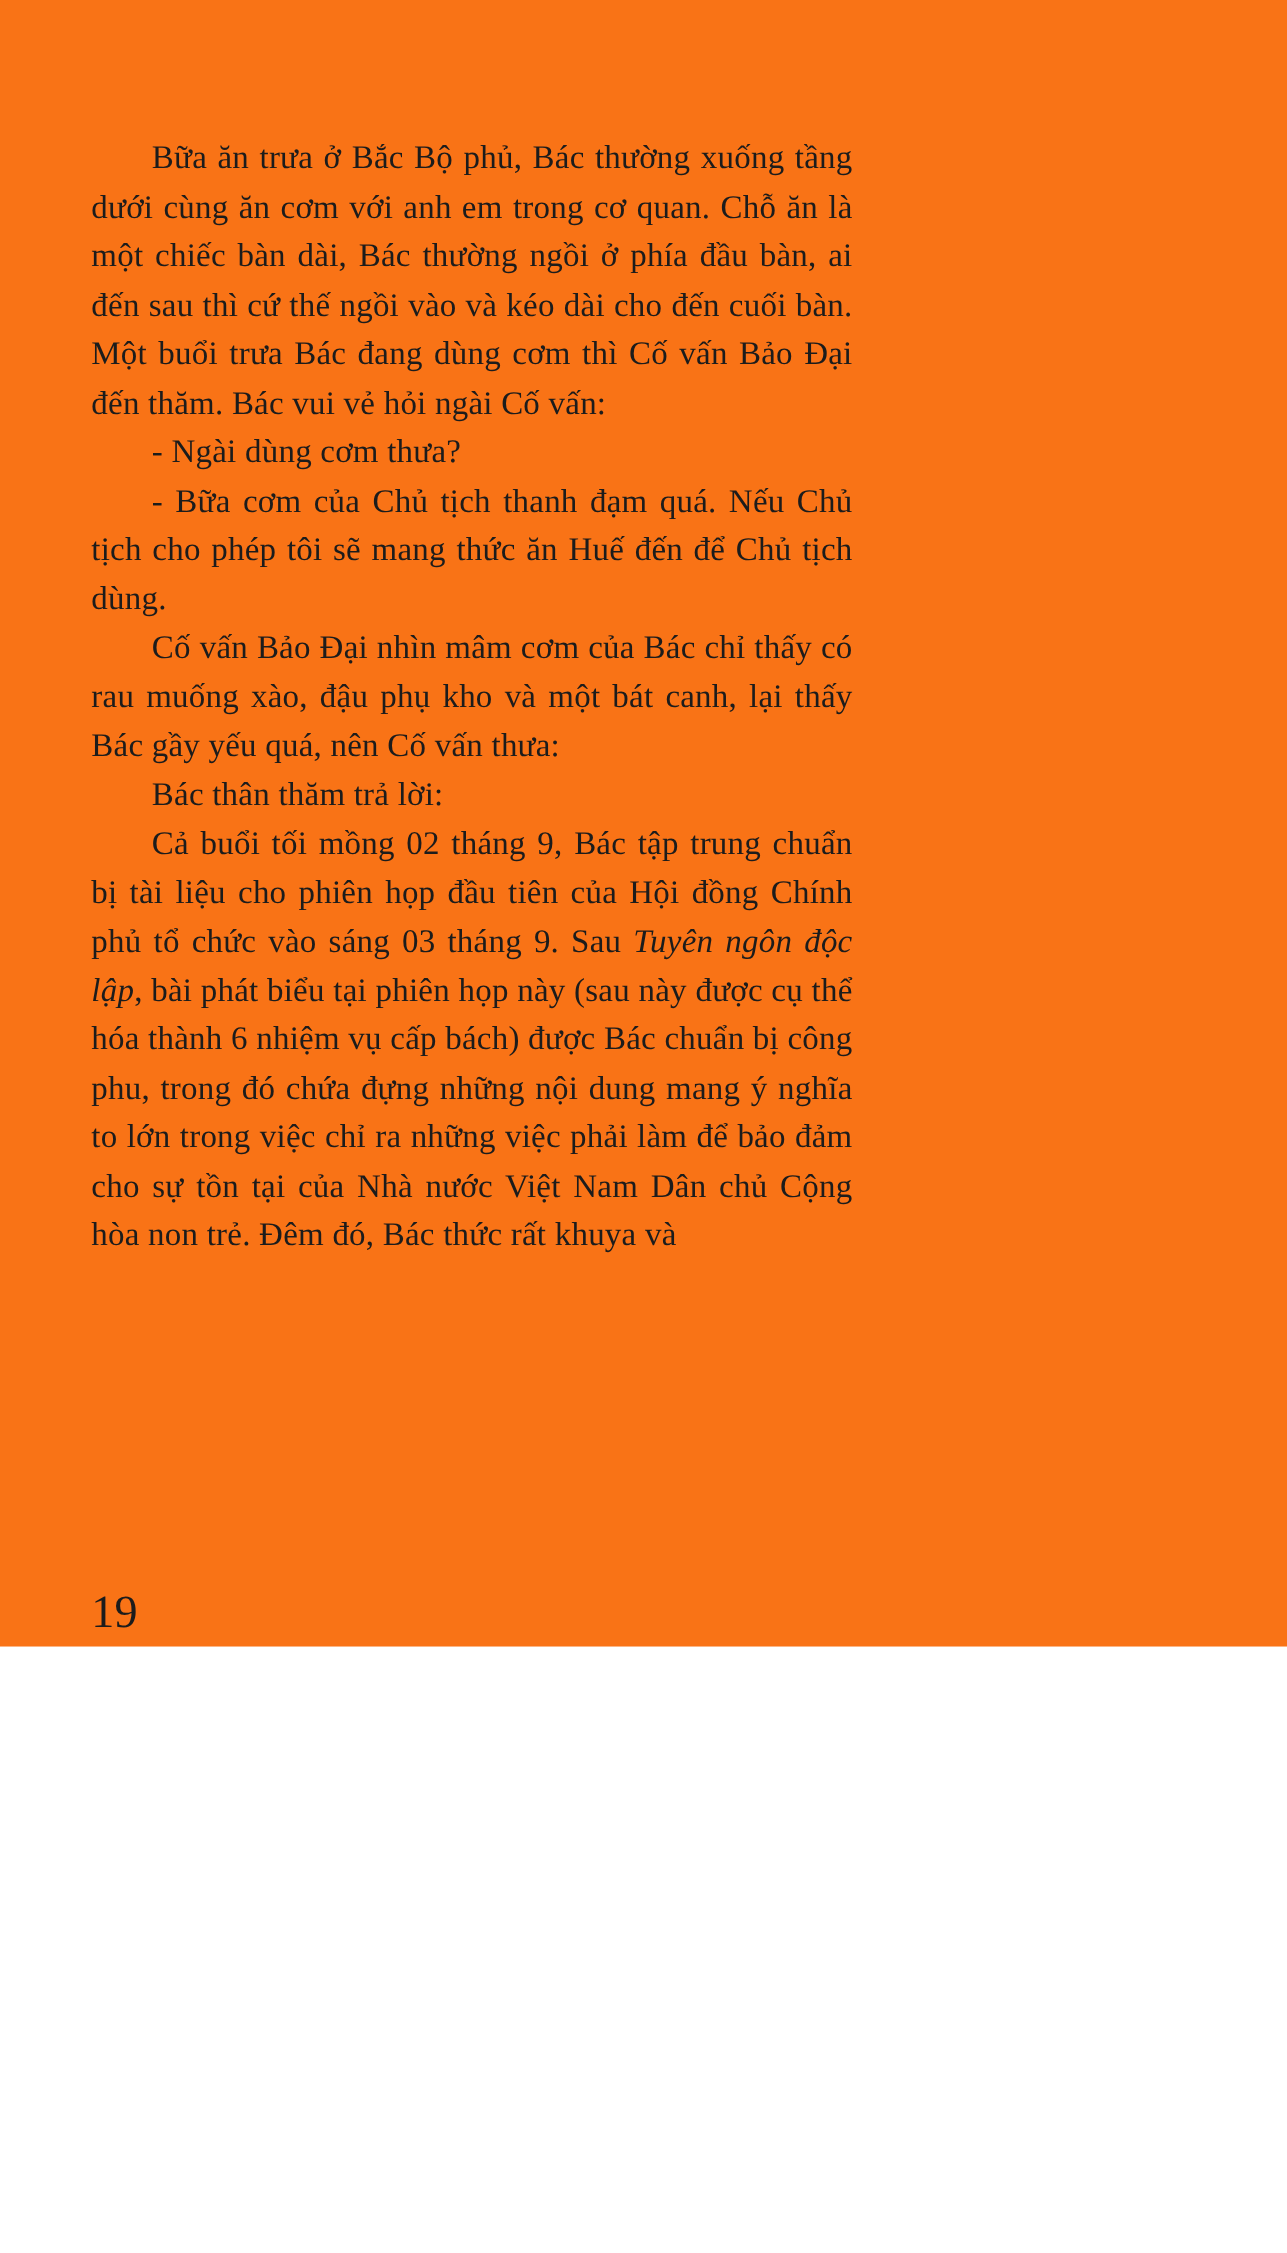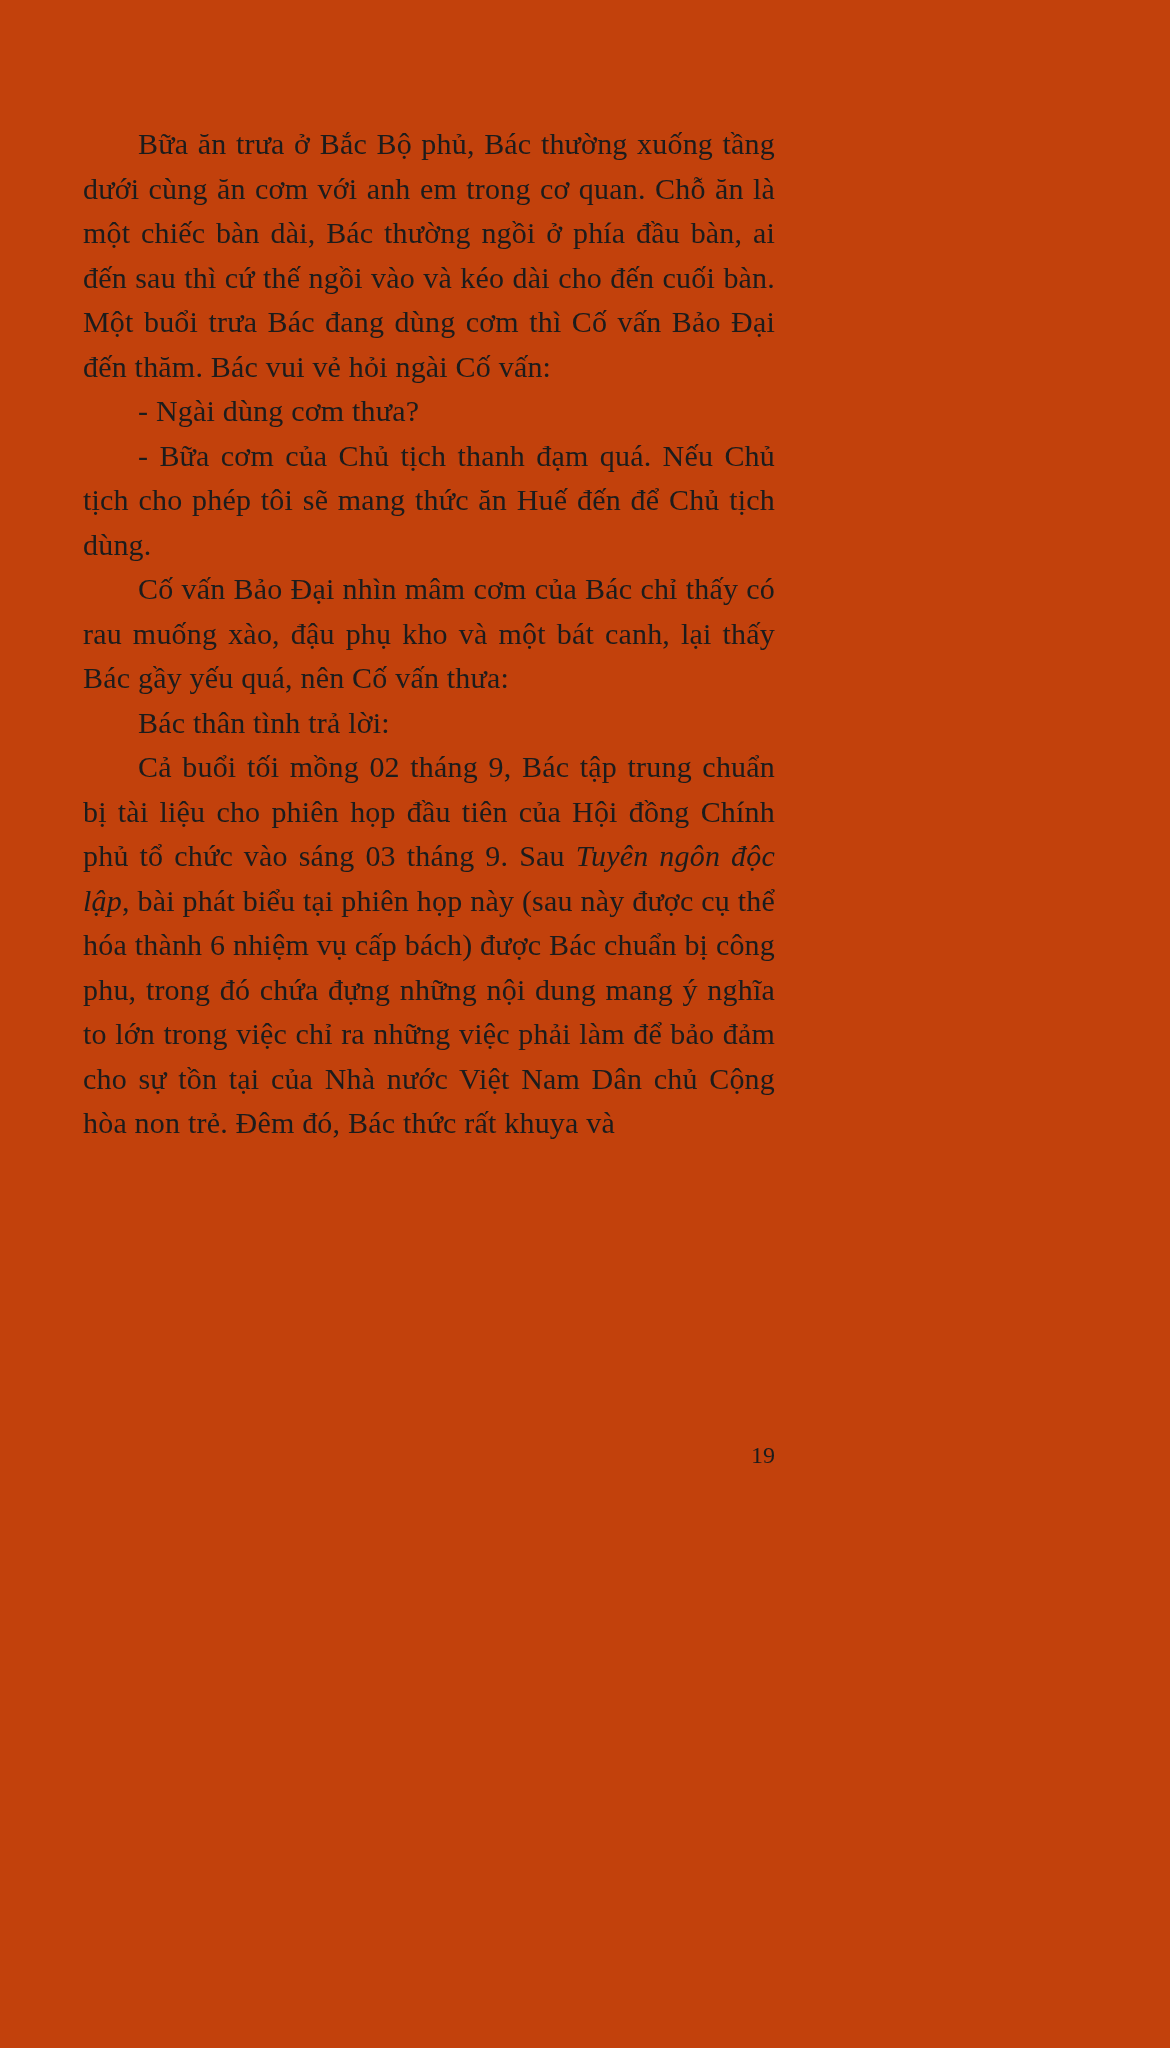--- a/index.html
+++ b/index.html
@@ -3,22 +3,22 @@
 <meta charset="utf-8">
 <style>
   html, body {
     margin: 0;
     padding: 0;
     background: #ffffff;
   }
   .page {
     position: relative;
     width: 1170px;
-    height: 2048px;
-    background: #c2410c;
+    height: 1497px;
+    background: #f97316;
     overflow: hidden;
     font-family: "Liberation Serif", "DejaVu Serif", serif;
     color: #1c1c1c;
   }
   .text-block {
     position: absolute;
     left: 83px;
     top: 122px;
     width: 692px;
     font-size: 30px;
@@ -31,31 +31,31 @@
     text-indent: 55px;
   }
   .text-block .italic {
     font-style: italic;
   }
   .page-number {
     position: absolute;
     left: 83px;
     top: 1442px;
     width: 692px;
-    text-align: right;
-    font-size: 24px;
+    text-align: left;
+    font-size: 42px;
     color: #1c1c1c;
   }
 </style>
 </head>
 <body>
 
 <div class="page">
   <div class="text-block" id="text-block">
       <p><span>Bữa ăn trưa ở Bắc Bộ phủ, Bác thường xuống tầng dưới cùng ăn cơm với anh em trong cơ quan. Chỗ ăn là một chiếc bàn dài, Bác thường ngồi ở phía đầu bàn, ai đến sau thì cứ thế ngồi vào và kéo dài cho đến cuối bàn. Một buổi trưa Bác đang dùng cơm thì Cố vấn Bảo Đại đến thăm. Bác vui vẻ hỏi ngài Cố vấn:</span></p>
       <p><span>- Ngài dùng cơm thưa?</span></p>
       <p><span>- Bữa cơm của Chủ tịch thanh đạm quá. Nếu Chủ tịch cho phép tôi sẽ mang thức ăn Huế đến để Chủ tịch dùng.</span></p>
       <p><span>Cố vấn Bảo Đại nhìn mâm cơm của Bác chỉ thấy có rau muống xào, đậu phụ kho và một bát canh, lại thấy Bác gầy yếu quá, nên Cố vấn thưa:</span></p>
-      <p><span>Bác thân tình trả lời:</span></p>
+      <p><span>Bác thân thăm trả lời:</span></p>
       <p><span>Cả buổi tối mồng 02 tháng 9, Bác tập trung chuẩn bị tài liệu cho phiên họp đầu tiên của Hội đồng Chính phủ tổ chức vào sáng 03 tháng 9. Sau </span><span class="italic">Tuyên ngôn độc lập</span><span>, bài phát biểu tại phiên họp này (sau này được cụ thể hóa thành 6 nhiệm vụ cấp bách) được Bác chuẩn bị công phu, trong đó chứa đựng những nội dung mang ý nghĩa to lớn trong việc chỉ ra những việc phải làm để bảo đảm cho sự tồn tại của Nhà nước Việt Nam Dân chủ Cộng hòa non trẻ. Đêm đó, Bác thức rất khuya và</span></p>
     </div>
   <div class="page-number">19</div>
 </div>
 
 </body></html>

